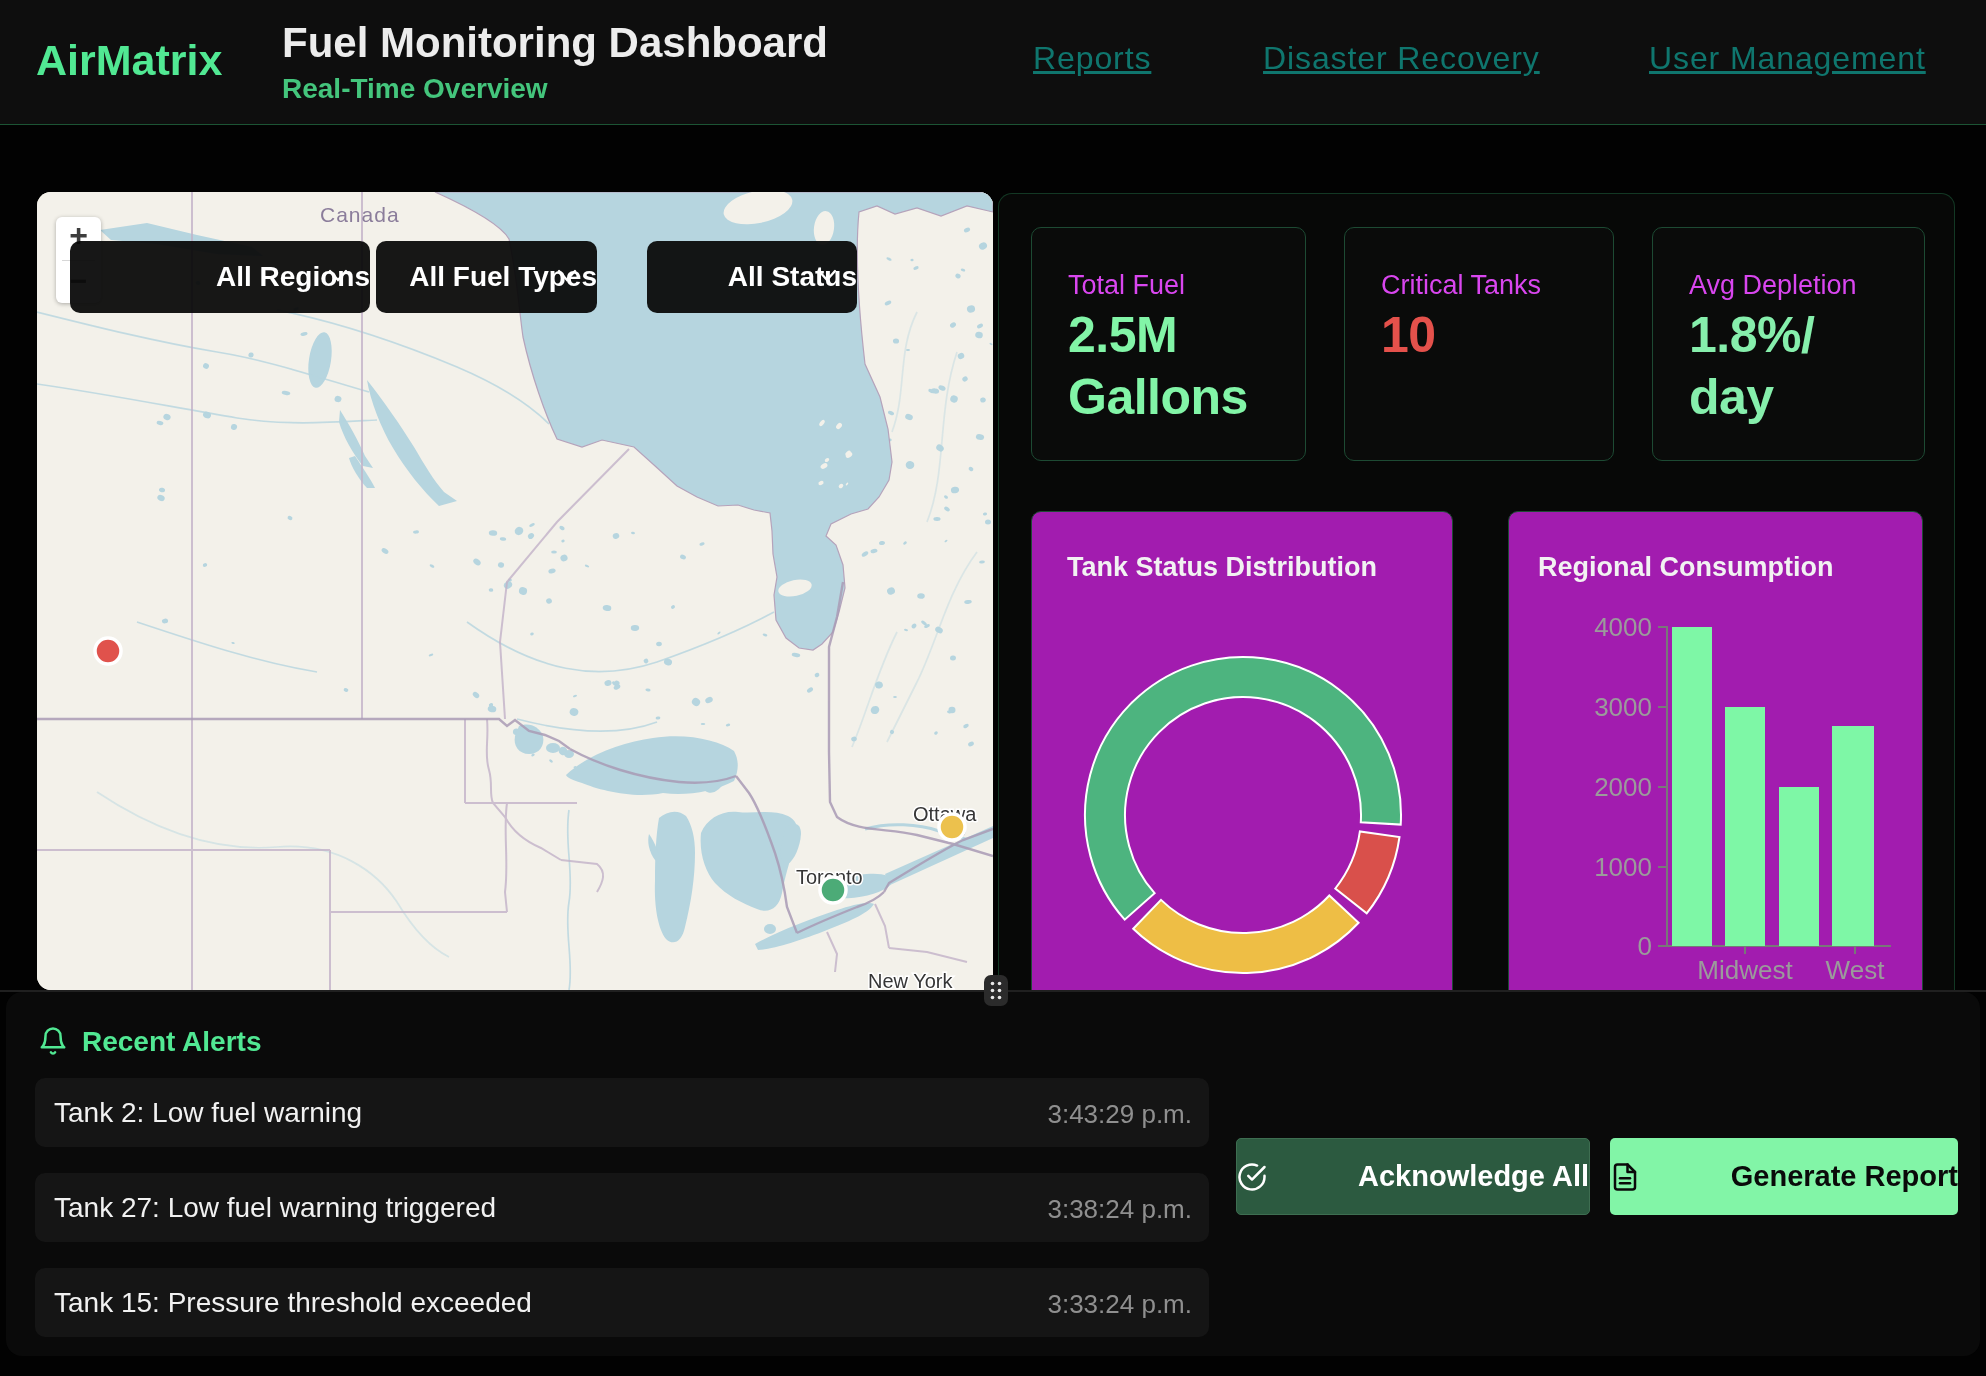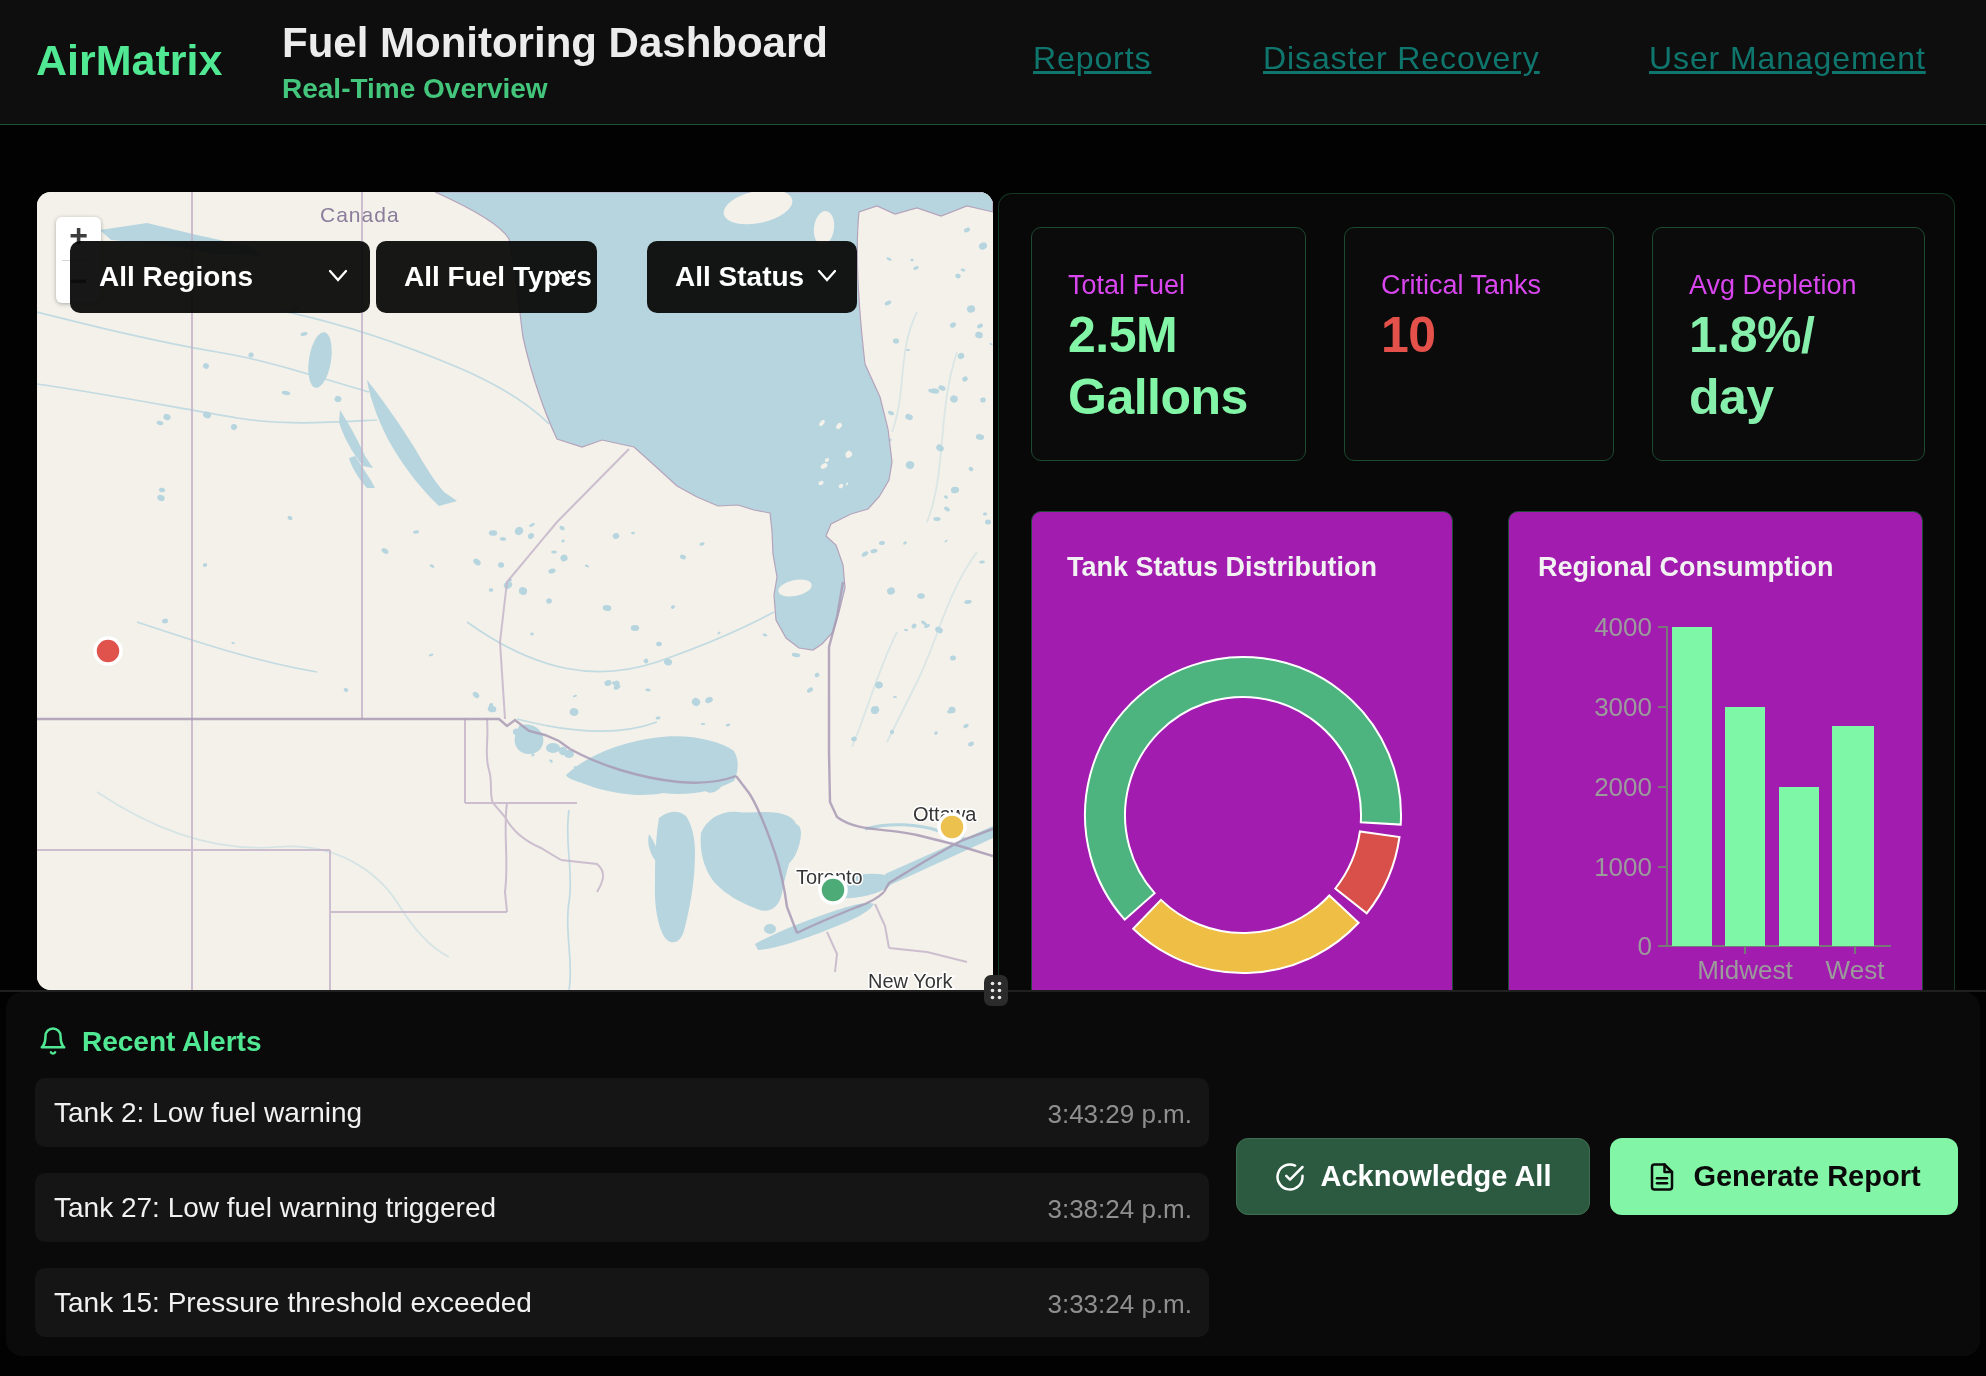--- a/index.html
+++ b/index.html
@@ -10,42 +10,42 @@
   #header { position:absolute; left:0; top:0; width:1986px; height:125px; background:#0e0e0e; border-bottom:1px solid #1c5434; }
   #logo { position:absolute; left:36px; top:36px; font-size:43px; font-weight:bold; color:#51e893; }
   #htitle { position:absolute; left:282px; top:19px; font-size:42px; font-weight:bold; color:#ececec; }
   #hsub { position:absolute; left:282px; top:73px; font-size:28px; font-weight:bold; color:#44c57c; }
   .nav { position:absolute; top:40px; font-size:32px; letter-spacing:0.9px; color:#0f766e;text-decoration:underline; }
 
   
   #map { position:absolute; left:37px; top:192px; width:956px; height:798px; border-radius:14px 14px 2px 14px; overflow:hidden; background:#f3f1ea; }
   #zoomctl { position:absolute; left:19px; top:25px; width:45px; height:86px; background:#fff; border-radius:6px; box-shadow:0 1px 4px rgba(0,0,0,0.3); }
   #zoomctl .zline { position:absolute; left:6px; right:6px; top:43px; height:1px; background:#d7d7d7; }
-  .pill { position:absolute; background:rgba(8,8,8,0.94); border-radius:10px; height:72px; color:#fff; font-size:28px; font-weight:bold; display:flex; align-items:center; }
+  .pill { position:absolute; background:rgba(8,8,8,0.94); border-radius:10px; height:72px; color:#fff; font-size:28px; font-weight:bold; display:flex; align-items:center;justify-content:flex-end; }
   .pill svg { position:absolute; }
 
   
   #rpanel { position:absolute; left:998px; top:193px; width:957px; height:797px; background:#070807; border:1px solid #133824; border-bottom:none; border-radius:14px 14px 0 0; overflow:hidden; }
   .scard { position:absolute; top:33px; height:234px; background:#0a0b0a; border:1.5px solid #1d4a33; border-radius:10px; }
   .slabel { position:absolute; left:36px; top:42px; font-size:27px; color:#d946ef; }
   .sval { position:absolute; left:36px; top:76px; font-size:50px; font-weight:bold; line-height:62px; letter-spacing:-0.5px; }
   .ccard { position:absolute; top:317px; height:690px; background:#a21caf; border:1.5px solid #1d4a33; border-radius:10px;padding-left:19px; }
   .ctitle { position:absolute; font-size:27px; font-weight:bold; color:#f2f2f2; top:40px; }
 
   
   #grip { position:absolute; left:984px; top:975px; width:24px; height:31px; background:#2b2b2b; border-radius:7px; z-index:5; }
   #hdiv { position:absolute; left:0; top:990px; width:1986px; height:2px; background:#202020; }
 
   
   #alerts { position:absolute; left:6px; top:992px; width:1974px; height:364px; background:#0a0a0a; border-radius:16px; }
   #atitle { position:absolute; left:76px; top:34px; font-size:28px; font-weight:bold; color:#51e893; }
   .arow { position:absolute; left:29px; width:1174px; height:69px; background:#151515; border-radius:10px; }
   .arow .at { position:absolute; left:19px; top:19px; font-size:28px; color:#f1f1f1; }
   .arow .tm { position:absolute; right:17px; top:21px; font-size:26px; color:#8f8f8f; }
-  .btn { position:absolute; top:146px; height:77px; border-radius:12px; display:flex; align-items:center; justify-content:center; font-size:29px; font-weight:bold; }
+  .btn { position:absolute; top:146px; height:77px; border-radius:5px; display:flex; align-items:center; justify-content:space-between; font-size:29px; font-weight:bold; }
   #ackbtn { left:1230px; width:354px; background:#2c5a40; color:#fff; border:1px solid #3e6e51; }
   #genbtn { left:1604px; width:348px; background:#82f5a7; color:#0a0a0a; }
   .btn svg { margin-right:16px; }
 </style>
 </head>
 <body>
 <div id="canvas">
   <div id="header">
     <div id="logo">AirMatrix</div>
     <div id="htitle">Fuel Monitoring Dashboard</div>

